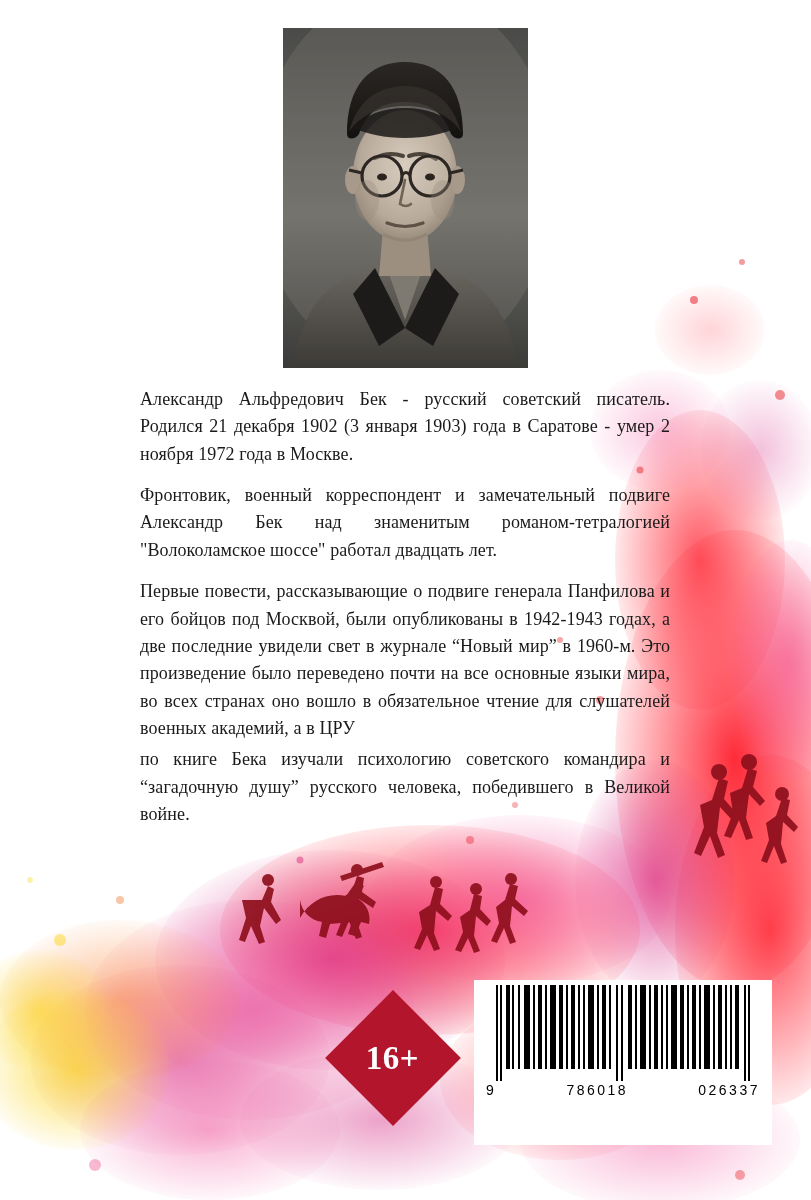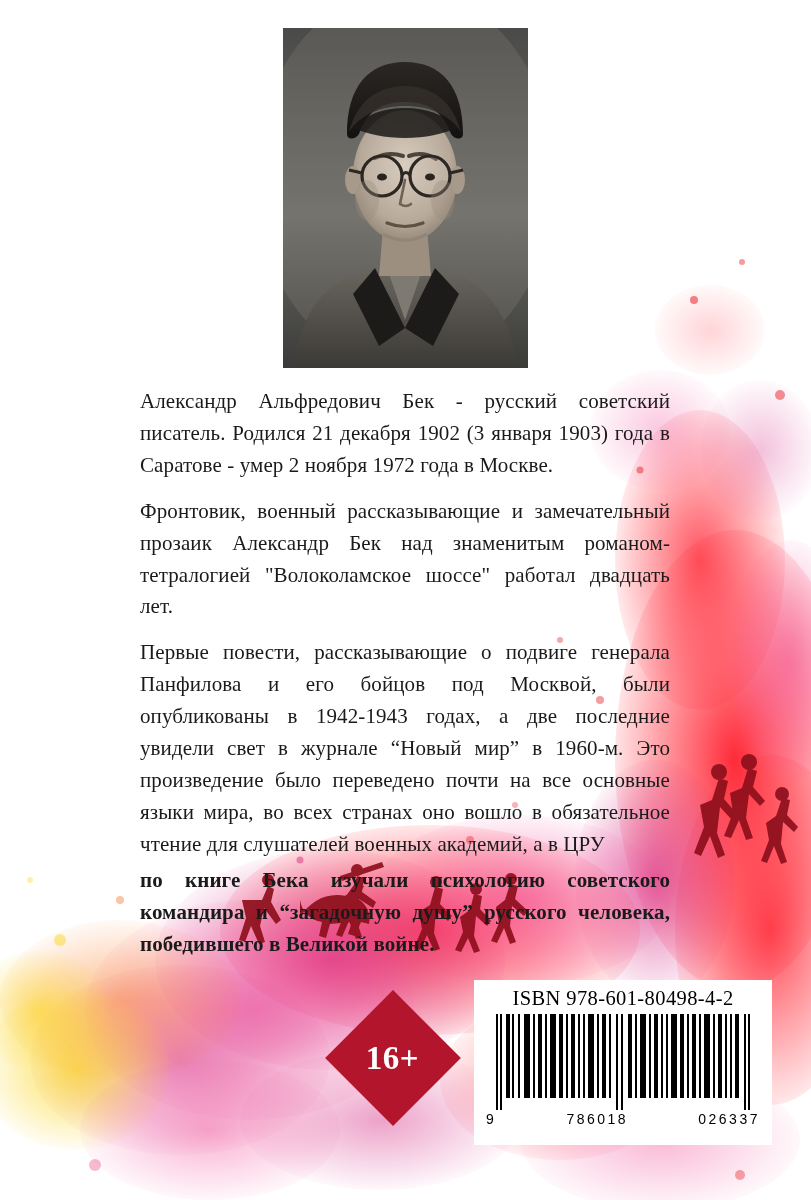--- a/index.html
+++ b/index.html
@@ -45,26 +45,26 @@
 
   
   #bio-block {
     position: absolute;
     left: 140px;
     top: 386px;
     width: 530px;
   }
   .para {
     margin: 0 0 14px 0;
-    font-size: 21px;
+    font-size: 18px;
     line-height: 1.52;
     text-align: justify;
     letter-spacing: 0.1px;
   }
-  .para.last { margin-bottom: 17px; font-weight: bold; }
+  .para.last { margin-bottom: 17px; }
   .para.tight { margin-bottom: 4px; }
 
   
   #age-badge {
     position: absolute;
     left: 345px;
     top: 1010px;
     width: 96px;
     height: 96px;
     background: #b3152c;
@@ -289,31 +289,30 @@
       <path d="M100 206 q22 12 44 0" stroke="#8d8073" stroke-width="3" fill="none" opacity="0.6"></path>
 
       <ellipse cx="84" cy="172" rx="12" ry="20" fill="#9a8c7d" opacity="0.35"></ellipse>
       <ellipse cx="160" cy="172" rx="12" ry="20" fill="#9a8c7d" opacity="0.35"></ellipse>
     </svg>
   </div>
 </div>
 
 <div id="bio-block">
   <p class="para">Александр Альфредович Бек  -  русский советский писатель. Родился 21 декабря 1902 (3 января 1903) года в Саратове - умер 2 ноября 1972 года в Москве.</p>
-  <p class="para">Фронтовик, военный рассказывающие и замечательный прозаик Александр Бек над знаменитым романом-тетралогией "Волоколамское шоссе" работал двадцать лет.</p>
+  <p class="para">Фронтовик, военный корреспондент и замечательный подвиге Александр Бек над знаменитым романом-тетралогией "Волоколамское шоссе" работал двадцать лет.</p>
   <p class="para tight">Первые повести, рассказывающие о подвиге генерала Панфилова и его бойцов под Москвой, были опубликованы в 1942-1943 годах, а две последние увидели свет в журнале  “Новый мир” в 1960-м. Это произведение было переведено почти на все основные языки мира, во всех странах оно вошло в обязательное чтение для слушателей военных академий, а в ЦРУ</p>
   <p class="para last">по книге Бека изучали психологию советского командира и “загадочную душу” русского человека, победившего в Великой войне.</p>
 </div>
 
 <div id="age-badge">
   <span id="age-badge-label">16+</span>
 </div>
 
 <div id="barcode-panel">
-  <div id="isbn-text">ISBN 978-601-80498-4-2</div>
 
   <svg id="barcode-bars" viewBox="0 0 274 96" xmlns="http://www.w3.org/2000/svg" preserveAspectRatio="none">
     <rect x="0" y="0" width="274" height="96" fill="#ffffff"></rect>
     <g fill="#000000">
 
       <rect x="10" y="0" width="2" height="96"></rect>
       <rect x="14" y="0" width="2" height="96"></rect>
 
       <rect x="20" y="0" width="4" height="84"></rect>
         <rect x="26" y="0" width="2" height="84"></rect>

